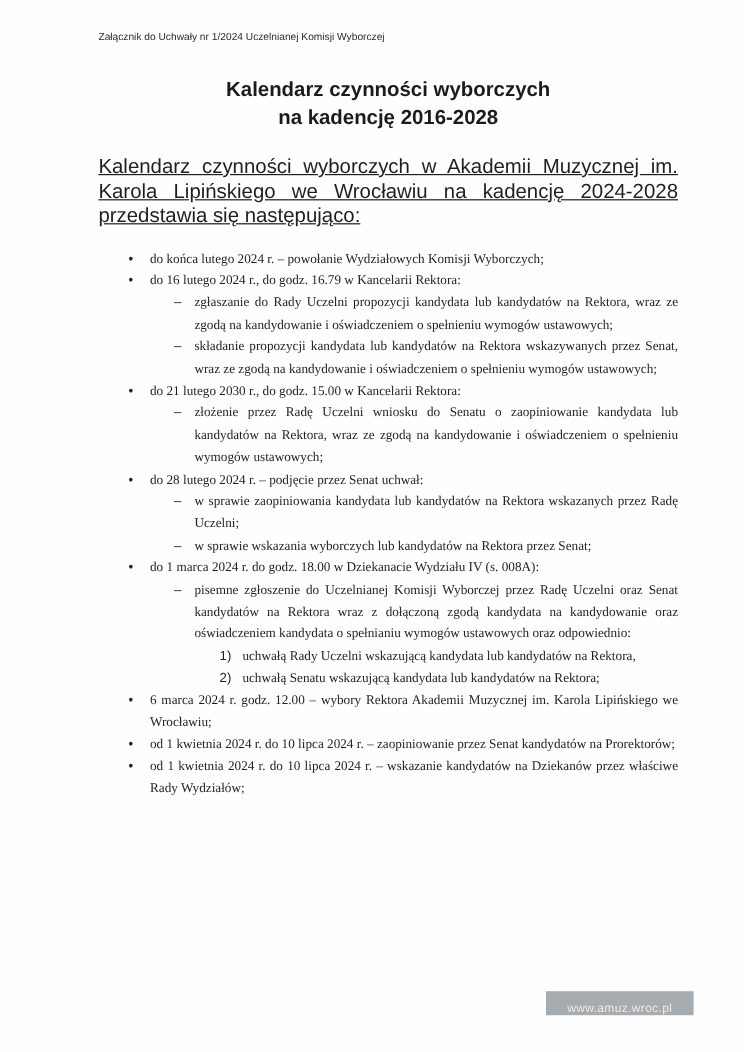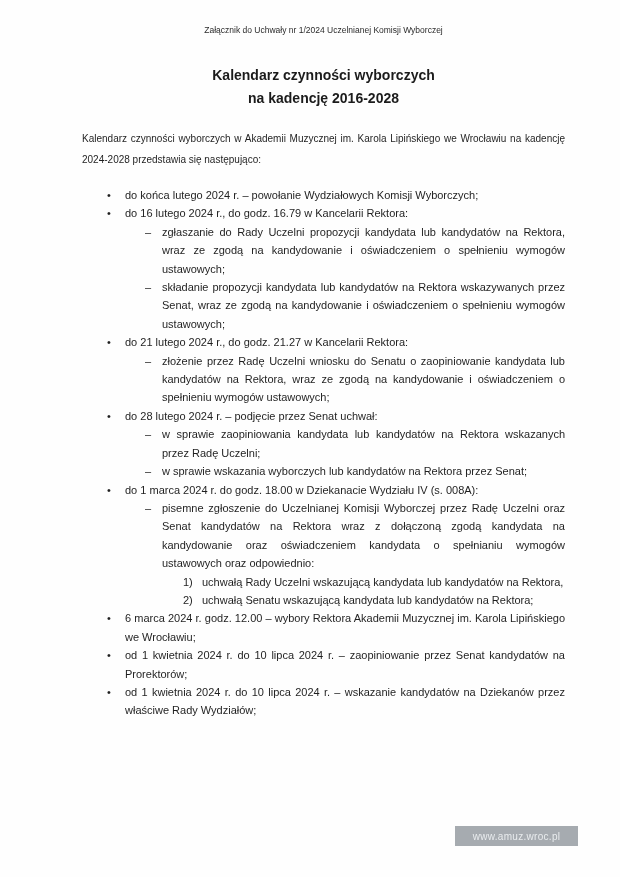--- a/index.html
+++ b/index.html
@@ -13,76 +13,78 @@
     height: 877px;
     background: #fefefe;
     font-family: "Liberation Sans", sans-serif;
     color: #1f1f1f;
     overflow: hidden;
     box-sizing: border-box;
     padding: 22px 55px 0 82px;
   }
   
   .hdr {
-    text-align: center;
+    text-align: left;
     font-size: 8.5px;
     line-height: 16px;
     color: #2b2b2b;
   }
   
   .doc-title {
     margin-top: 26px;
     text-align: center;
     font-weight: bold;
-    font-size: 14px;
+    font-size: 17px;
     line-height: 22.5px;
     color: #1b1b1b;
   }
   
   .intro {
     margin: 20px 0 0 0;
-    font-size: 10px;
+    font-size: 17px;
     line-height: 20.5px;
     text-align: justify;
     color: #1f1f1f;
+    text-decoration: underline;
   }
   
   .calendar-list {
     margin-top: 16px;
     font-size: 11px;
     line-height: 18.4px;
   }
   .li {
     display: flex;
     align-items: flex-start;
   }
   .li .marker {
     flex: 0 0 auto;
     white-space: nowrap;
   }
   .li .li-text {
     flex: 1 1 auto;
     text-align: justify;
+    font-family: Liberation Serif, serif;
   }
   .l1 { margin-left: 25px; }
   .l1 .marker { width: 18px; }
   .l2 { margin-left: 63px; }
   .l2 .marker { width: 17px; }
   .l3 { margin-left: 101px; }
   .l3 .marker { width: 19px; }
   
   .footer-bar {
     position: absolute;
     left: 455px;
     top: 826px;
     width: 123px;
     height: 20px;
     background: #a6abb0;
     display: flex;
-    align-items: center;
+    align-items: flex-end;
     justify-content: center;
   }
   .footer-bar .url {
     font-size: 10px;
     color: #e9ecee;
     letter-spacing: 0.3px;
   }
 </style>
 </head>
 <body>
@@ -112,21 +114,21 @@
       <div class="li l2">
         <span class="marker">–</span>
         <div class="li-text">zgłaszanie do Rady Uczelni propozycji kandydata lub kandydatów na Rektora, wraz ze zgodą na kandydowanie i oświadczeniem o spełnieniu wymogów ustawowych;</div>
       </div>
       <div class="li l2">
         <span class="marker">–</span>
         <div class="li-text">składanie propozycji kandydata lub kandydatów na Rektora wskazywanych przez Senat, wraz ze zgodą na kandydowanie i oświadczeniem o spełnieniu wymogów ustawowych;</div>
       </div>
       <div class="li l1">
         <span class="marker">•</span>
-        <div class="li-text">do 21 lutego 2024 r., do godz. 21.27 w Kancelarii Rektora:</div>
+        <div class="li-text">do 21 lutego 2030 r., do godz. 15.00 w Kancelarii Rektora:</div>
       </div>
       <div class="li l2">
         <span class="marker">–</span>
         <div class="li-text">złożenie przez Radę Uczelni wniosku do Senatu o zaopiniowanie kandydata lub kandydatów na Rektora, wraz ze zgodą na kandydowanie i oświadczeniem o spełnieniu wymogów ustawowych;</div>
       </div>
       <div class="li l1">
         <span class="marker">•</span>
         <div class="li-text">do 28 lutego 2024 r. – podjęcie przez Senat uchwał:</div>
       </div>
       <div class="li l2">

